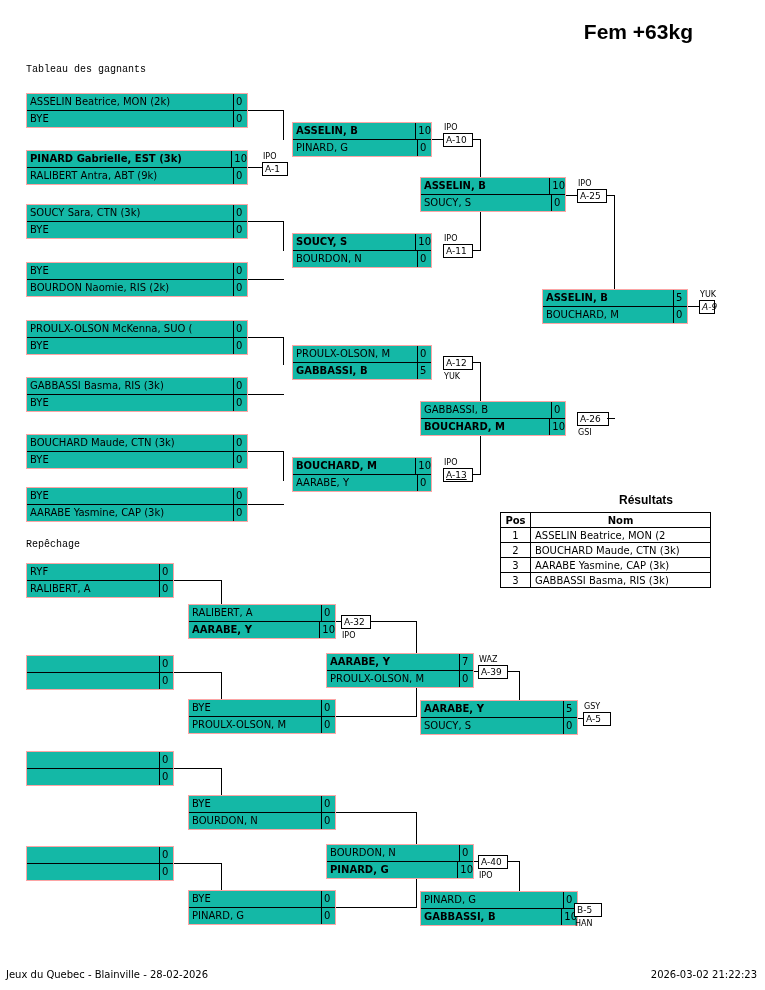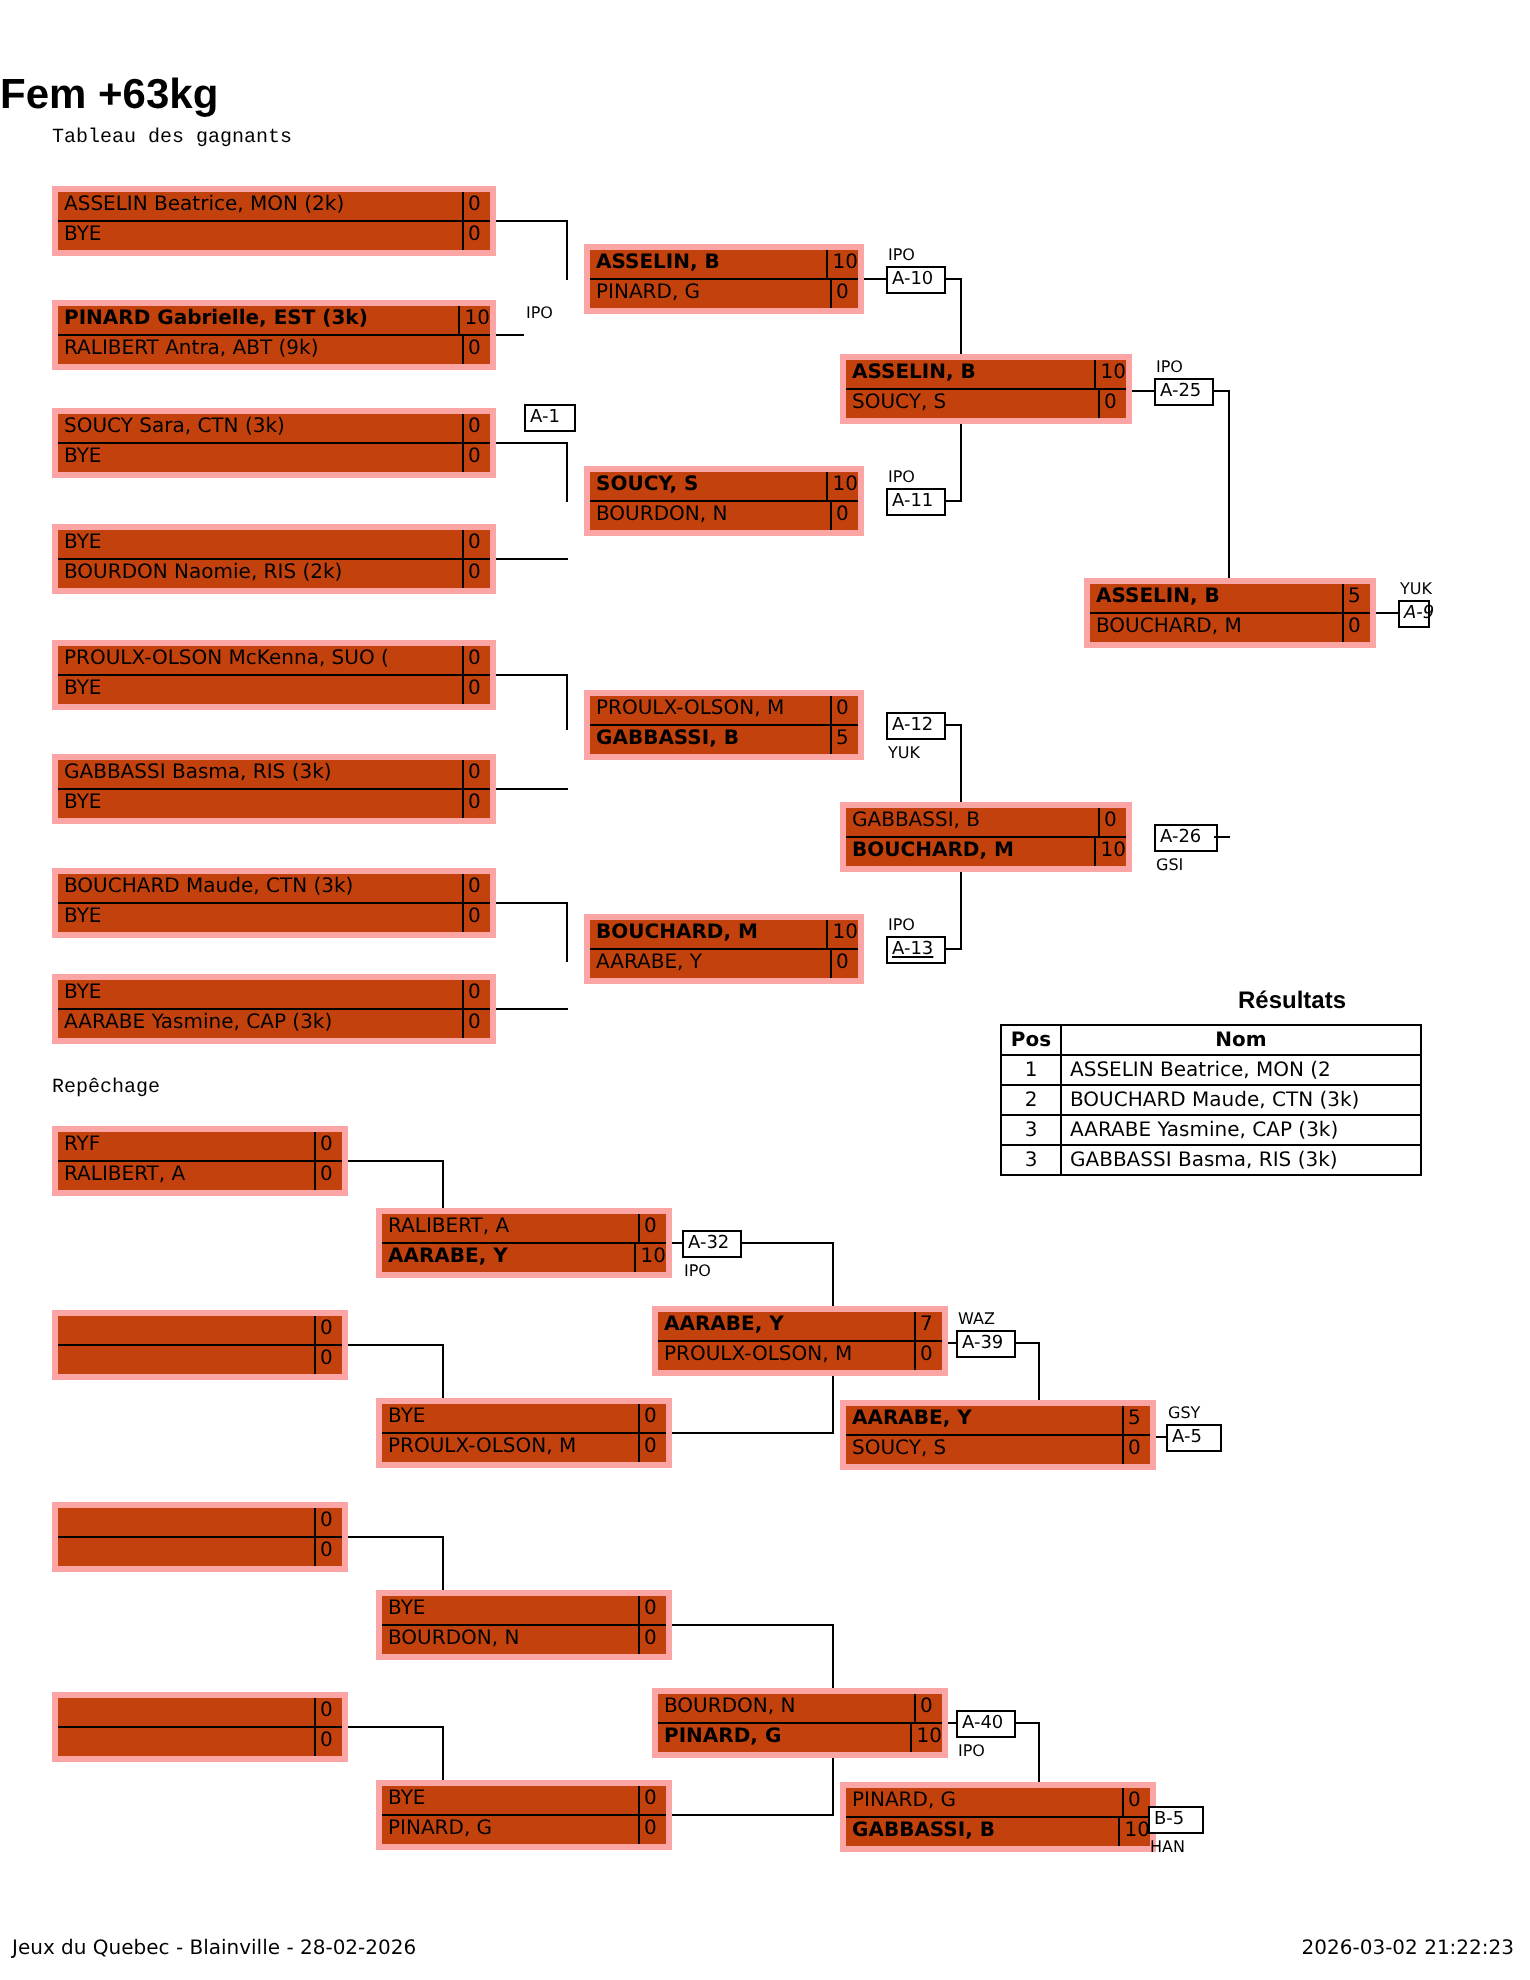--- a/index.html
+++ b/index.html
@@ -6,37 +6,37 @@
   body{
     width:765px;height:990px;
     background:#ffffff;
     font-family:"DejaVu Sans", sans-serif;
     color:#000;
     position:relative;
     overflow:hidden;
   }
   .title{
     position:absolute;
-    top:36px;left:0;width:693px;
-    text-align:left;
+    top:20px;left:0;width:693px;
+    text-align:right;
     font-size:21px;
     font-weight:bold;
     font-family:"Liberation Sans", sans-serif;
   }
   .section-label{
     position:absolute;
     font-size:10px;
     font-family:Liberation Mono, monospace;
   }
   
   .match{
     position:absolute;
-    border:3px solid #fca5a5;
+    border:1px solid #fca5a5;
     box-sizing:border-box;
-    background:#c2410c;
+    background:#14b8a6;
     font-size:10px;
     line-height:11px;
   }
   .match .row{
     display:flex;
     height:50%;
     box-sizing:border-box;
     align-items:center;
   }
   .match .row.top{ border-bottom:1px solid #000; }
@@ -130,21 +130,21 @@
 <div class="match" style="left:26px;top:150px;width:222px;height:35px;">
   <div class="row top">
     <span class="nm win">PINARD Gabrielle, EST (3k)</span>
     <span class="sc">10</span>
   </div>
   <div class="row">
     <span class="nm">RALIBERT Antra, ABT (9k)</span>
     <span class="sc">0</span>
   </div>
 </div>
-<div class="tag" style="left:262px;top:162px;width:26px;margin-top:40px;">A-1</div>
+<div class="tag" style="left:262px;top:162px;width:26px;">A-1</div>
 <div class="minilabel" style="left:263px;top:152px;">IPO</div>
 
 <div class="match" style="left:26px;top:204px;width:222px;height:35px;">
   <div class="row top">
     <span class="nm">SOUCY Sara, CTN (3k)</span>
     <span class="sc">0</span>
   </div>
   <div class="row">
     <span class="nm">BYE</span>
     <span class="sc">0</span>

